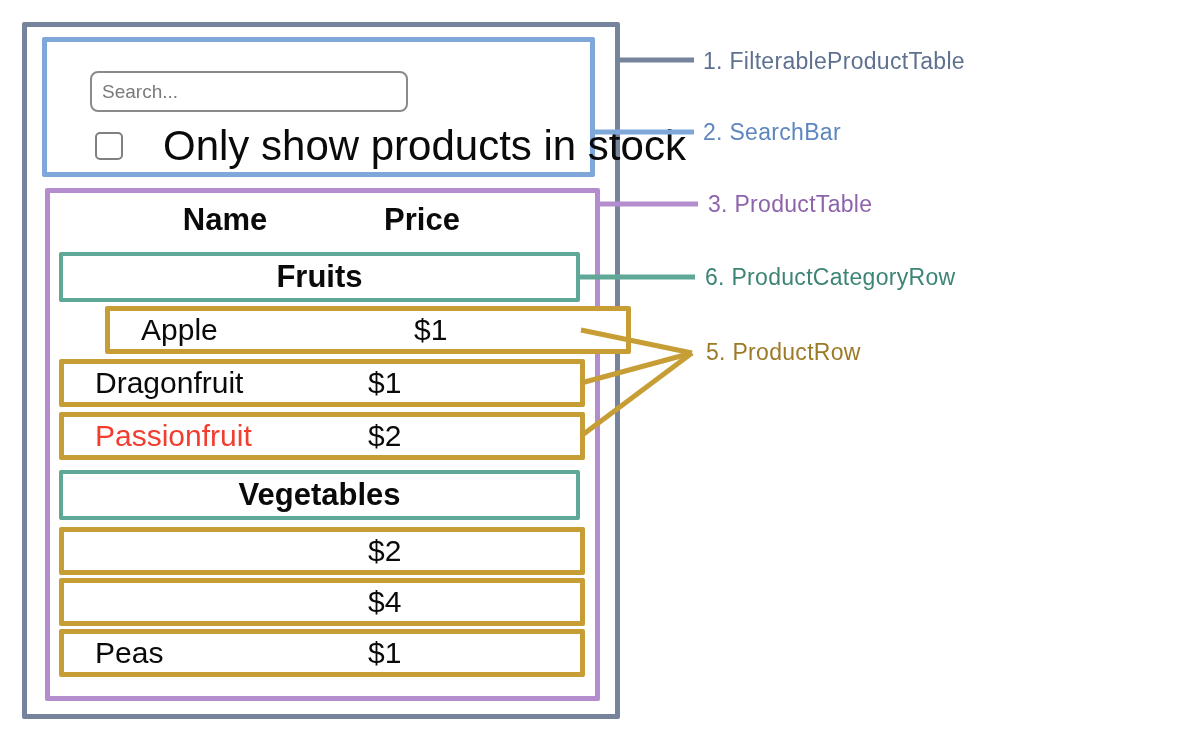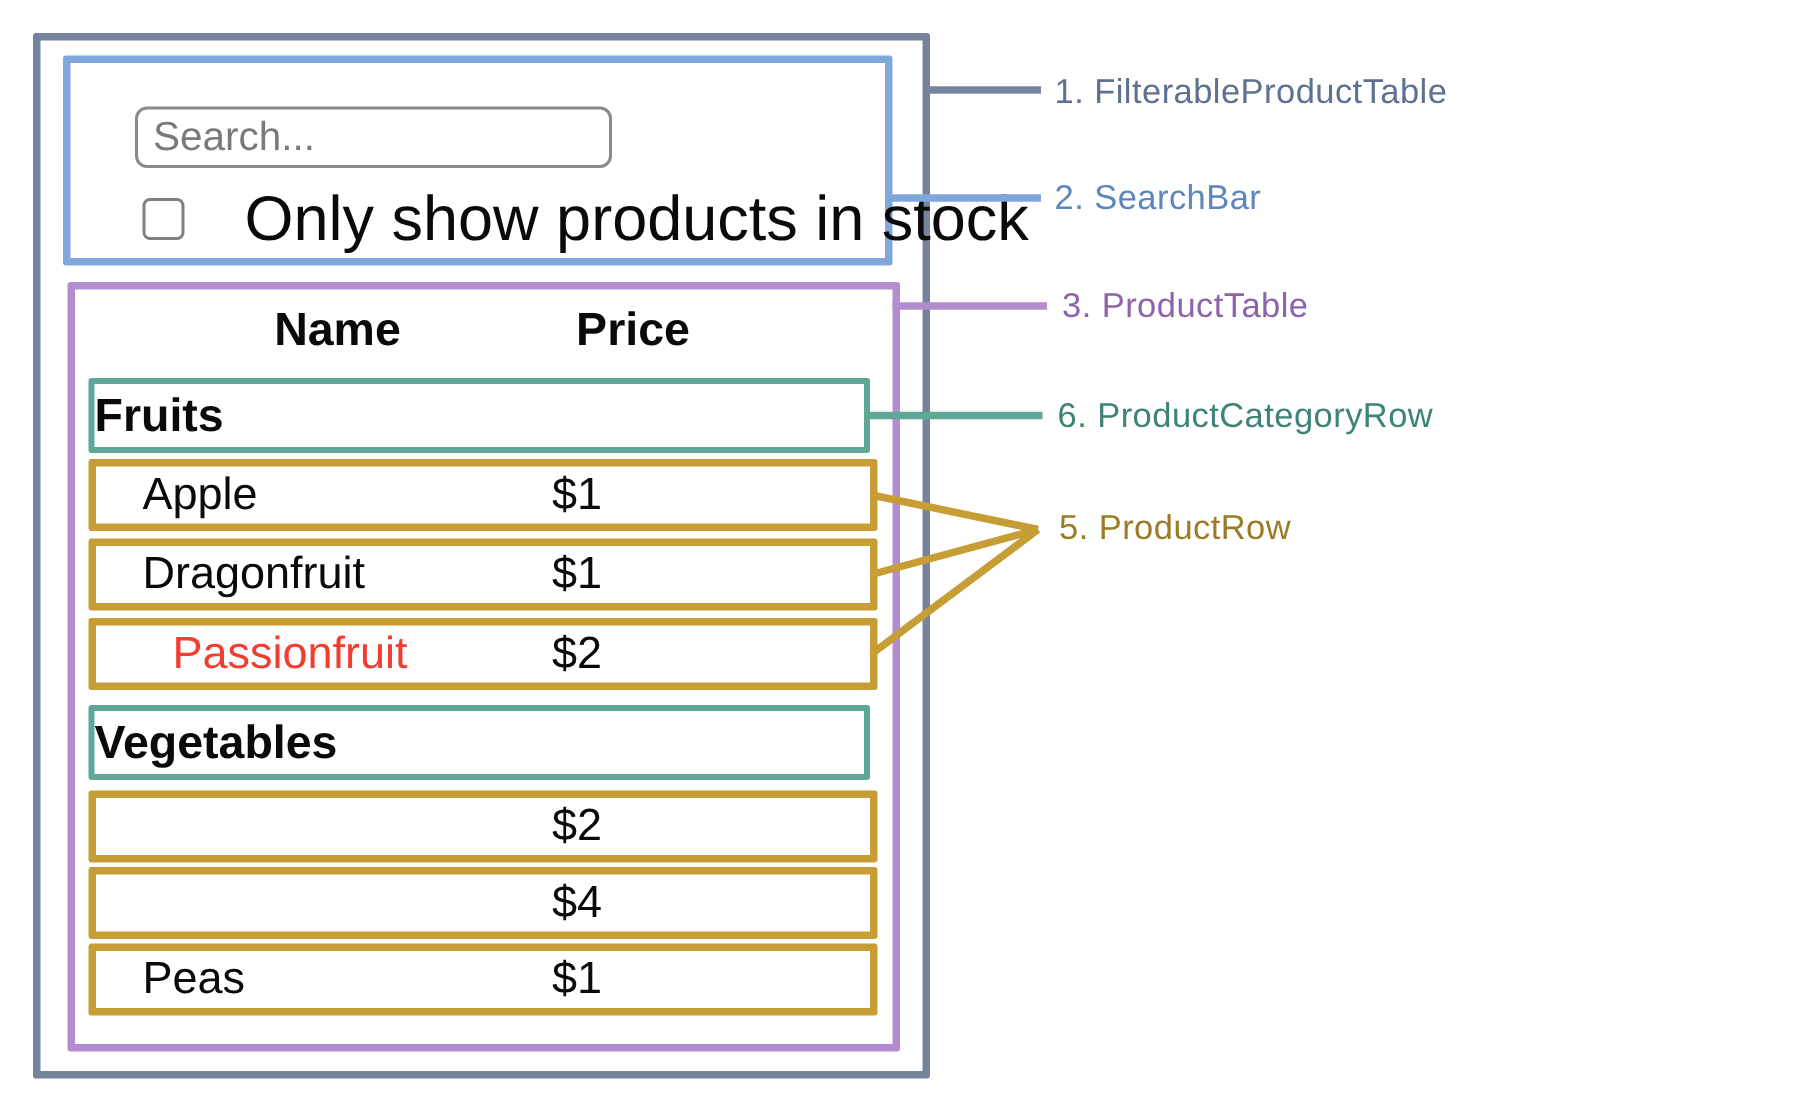--- a/index.html
+++ b/index.html
@@ -8,41 +8,41 @@
     font-family:"Liberation Sans", sans-serif;color:#0a0a0a;
   }
   .abs{position:absolute;box-sizing:border-box;}
   
   .outer-box{left:22px;top:22px;width:598px;height:697px;border:5px solid #76839d;border-radius:2px;}
   .blue-box{left:42px;top:37px;width:553px;height:140px;border:5px solid #7fa7da;border-radius:2px;}
   .purple-box{left:45px;top:188px;width:555px;height:513px;border:5px solid #b38dce;border-radius:2px;}
   
   .search-input{
     left:90px;top:71px;width:318px;height:41px;border:2px solid #8a8a8a;border-radius:8px;
-    font-family:"Liberation Sans",sans-serif;font-size:27px;padding:0 10px;color:#333;outline:none;background:#fff;
+    font-family:"Liberation Sans",sans-serif;font-size:19px;padding:0 10px;color:#333;outline:none;background:#fff;
   }
   .search-input::placeholder{color:#7a7a7a;opacity:1;}
   .checkbox{left:95px;top:132px;width:28px;height:28px;border:2px solid #808080;border-radius:5px;background:#fff;cursor:pointer;}
   .checkbox-label{left:140px;top:131px;height:30px;line-height:30px;font-size:42px;white-space:nowrap;margin-left:23px;}
   
   .hdr{top:202px;width:160px;text-align:center;font-size:31px;font-weight:bold;white-space:nowrap;}
   .hdr-name{left:145px;}
   .hdr-price{left:342px;}
   
   .cat-row{left:59px;width:521px;height:50px;border:4px solid #5fa796;border-radius:2px;background:#fff;}
-  .cat-row .cat-text{display:block;width:100%;line-height:42px;text-align:left;font-size:31px;font-weight:bold;}
+  .cat-row .cat-text{display:block;width:100%;line-height:42px;text-align:center;font-size:31px;font-weight:bold;}
   .cat-fruits{top:252px;}
   .cat-vegetables{top:470px;}
   
   .prod-row{left:59px;width:526px;height:48px;border:5px solid #c79e35;border-radius:2px;background:#fff;}
   .prod-row .cell{position:absolute;top:0;height:38px;line-height:38px;font-size:30px;white-space:nowrap;}
   .prod-row .name{left:31px;}
   .prod-row .price{left:304px;}
-  .prod-row .oos{color:#f23d31;margin-left:20px;}
-  .row-apple{top:306px;}
+  .prod-row .oos{color:#f23d31;}
+  .row-apple{top:306px;margin-left:46px;}
   .row-dragonfruit{top:359px;}
   .row-passionfruit{top:412px;}
   .row-spinach{top:527px;}
   .row-pumpkin{top:578px;}
   .row-peas{top:629px;}
   
   .overlay{position:absolute;left:0;top:0;width:1200px;height:744px;pointer-events:none;z-index:10;}
   
   .legend-label{position:absolute;transform:translateY(-50%);font-size:23px;font-weight:500;letter-spacing:.3px;white-space:nowrap;z-index:11;}
   .ll-1{left:703px;top:61px;color:#5f7190;}

